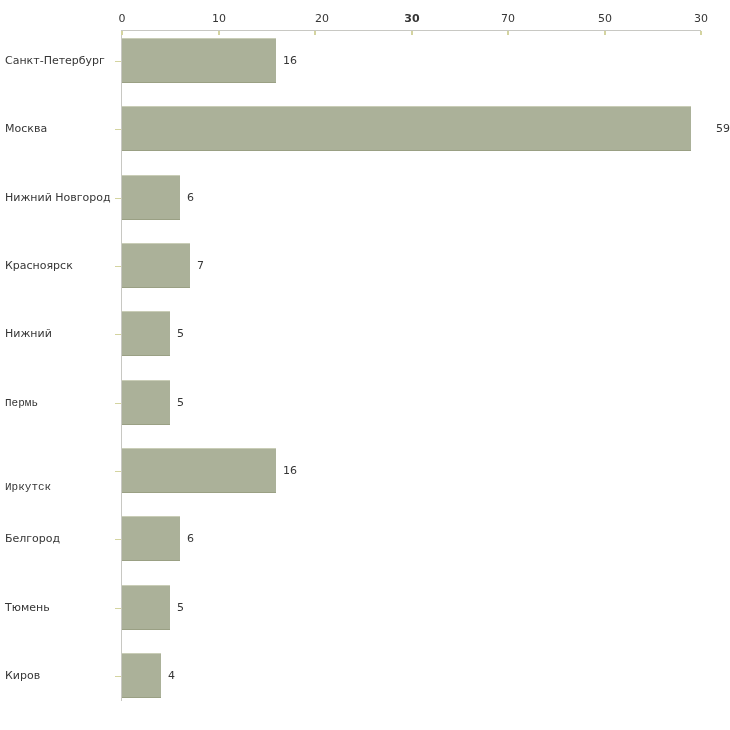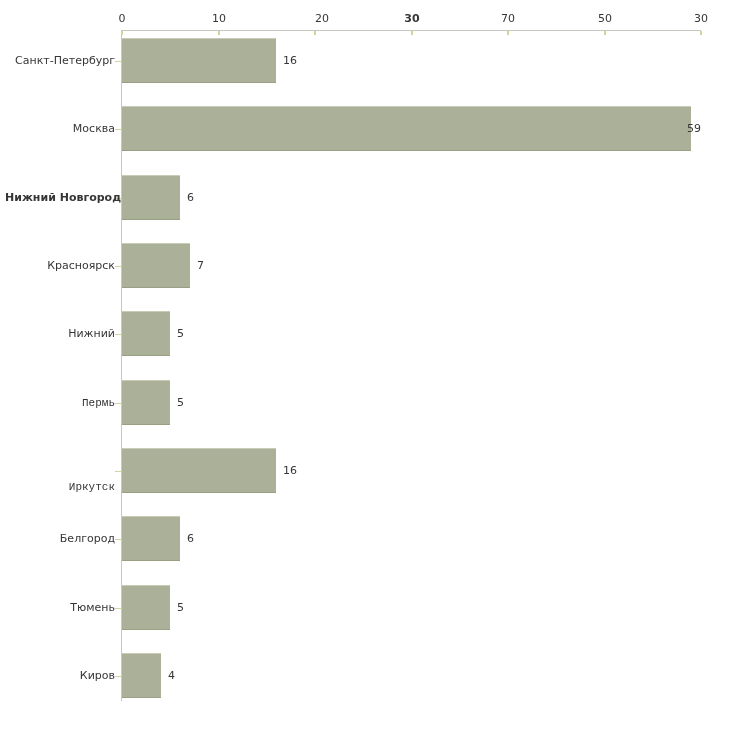--- a/index.html
+++ b/index.html
@@ -62,21 +62,21 @@
     position: absolute;
     transform: translateY(-50%);
     white-space: nowrap;
     line-height: 14px;
     color: #363636;
   }
   .category-label {
     position: absolute;
     left: -117px;
     width: 110px;
-    text-align: right;
+    text-align: left;
     transform: translateY(-50%);
     white-space: nowrap;
     line-height: 14px;
     color: #363636;
   }
 </style>
 </head>
 <body>
 
 <div class="chart-canvas">
@@ -93,27 +93,27 @@
       <div class="x-tick-label" style="left: 386px;">70</div>
       <div class="x-tick" style="left: 482px;"></div>
       <div class="x-tick-label" style="left: 483px;">50</div>
       <div class="x-tick" style="left: 578px;"></div>
       <div class="x-tick-label" style="left: 579px;">30</div>
       <div class="bar" style="top: 7px; width: 154px;"></div>
       <div class="value-label" style="left: 161px; top: 30px;">16</div>
       <div class="y-tick" style="top: 30px;"></div>
       <div class="category-label" style="top: 30px;">Санкт-Петербург</div>
       <div class="bar" style="top: 75px; width: 569px;"></div>
-      <div class="value-label" style="left: 565px; top: 98px;">59</div>
+      <div class="value-label" style="left: 594px; top: 98px;">59</div>
       <div class="y-tick" style="top: 98px;"></div>
       <div class="category-label" style="top: 98px;">Москва</div>
       <div class="bar" style="top: 144px; width: 58px;"></div>
       <div class="value-label" style="left: 65px; top: 167px;">6</div>
       <div class="y-tick" style="top: 167px;"></div>
-      <div class="category-label" style="top: 167px; font-weight: bold;">Нижний Новгород</div>
+      <div class="category-label" style="top: 167px;">Нижний Новгород</div>
       <div class="bar" style="top: 212px; width: 68px;"></div>
       <div class="value-label" style="left: 75px; top: 235px;">7</div>
       <div class="y-tick" style="top: 235px;"></div>
       <div class="category-label" style="top: 235px;">Красноярск</div>
       <div class="bar" style="top: 280px; width: 48px;"></div>
       <div class="value-label" style="left: 55px; top: 303px;">5</div>
       <div class="y-tick" style="top: 303px;"></div>
       <div class="category-label" style="top: 303px;">Нижний</div>
       <div class="bar" style="top: 349px; width: 48px;"></div>
       <div class="value-label" style="left: 55px; top: 372px;">5</div>

